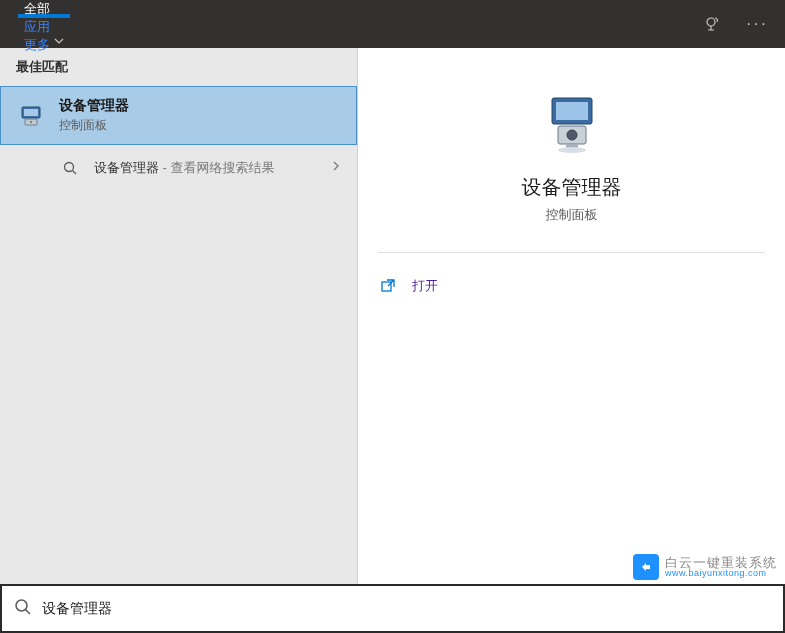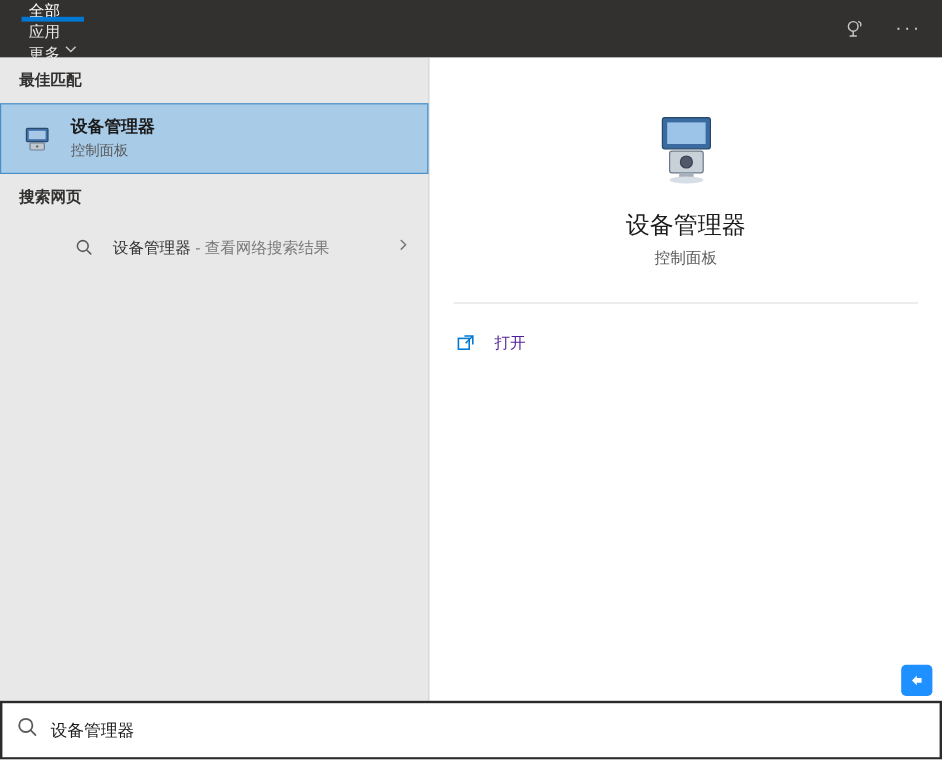--- a/index.html
+++ b/index.html
@@ -1,20 +1,20 @@
 <!DOCTYPE html>
 <html><head>
   <meta charset="utf-8">
   <style>
     * { margin: 0; padding: 0; box-sizing: border-box; font-family: "Microsoft YaHei", "Segoe UI", sans-serif; }
     body { width: 785px; height: 633px; background: #fff; overflow: hidden; position: relative; }
     
     .header { background: #323130; height: 48px; display: flex; align-items: center; padding: 0 8px; }
     .tabs { display: flex; height: 100%; flex-direction: column; }
-    .tab { color: #e5e5e5; padding: 0 16px; font-size: 13px; display: flex; align-items: center; cursor: pointer; position: relative; }
+    .tab { color: #3b82f6; padding: 0 16px; font-size: 13px; display: flex; align-items: center; cursor: pointer; position: relative; }
     .tab.active { color: #fff; }
     .tab.active::after { content: ''; position: absolute; bottom: 0; left: 10px; right: 10px; height: 4px; background: #0078d4; }
     .tab-more { display: flex; align-items: flex-start; gap: 4px; }
     .header-right { margin-left: auto; display: flex; align-items: center; gap: 4px; }
     .header-icon { width: 40px; height: 48px; display: flex; align-items: center; justify-content: center; color: #c8c8c8; cursor: pointer; }
     
     .content { display: flex; height: 536px; }
     .left-panel { width: 358px; background: #e8e8e8; border-right: 1px solid #d0d0d0; }
     .right-panel { flex: 1; background: #fff; position: relative; }
     
@@ -93,21 +93,20 @@
           <rect x="8" y="17" width="12" height="6" rx="1" fill="#c0c8d0" stroke="#708090"></rect>
           <circle cx="14" cy="20" r="1" fill="#606870"></circle>
         </svg>
       </div>
       <div class="result-text">
         <div class="result-title">设备管理器</div>
         <div class="result-subtitle">控制面板</div>
       </div>
     </div>
 
-    <div class="section-header">搜索网页</div>
     <div class="web-item">
       <div class="web-icon">
         <svg width="15" height="15" viewBox="0 0 15 15">
             <circle cx="6" cy="6" r="4.5" stroke="#5a5a5a" stroke-width="1.3" fill="none"></circle>
             <line x1="9.5" y1="9.5" x2="13" y2="13" stroke="#5a5a5a" stroke-width="1.3"></line>
           </svg>
       </div>
       <div class="web-text">
         <span>设备管理器</span><span class="web-suffix"> - 查看网络搜索结果</span>
       </div>
@@ -145,20 +144,24 @@
         <div class="action-label">打开</div>
       </div>
     </div>
 
     <div class="watermark">
       <div class="wm-icon">
         <svg width="16" height="16" viewBox="0 0 16 16">
             <path d="M4 8 L8 4 L8 6 L12 6 L12 10 L8 10 L8 12 Z" fill="#fff"></path>
           </svg>
       </div>
+      <div class="wm-text">
+        <div class="wm-title">白云一键重装系统</div>
+        <div class="wm-url">www.baiyunxitong.com</div>
+      </div>
     </div>
   </div>
 </div>
 
 <div class="search-bar">
   <div class="search-icon">
     <svg width="18" height="18" viewBox="0 0 18 18">
         <circle cx="7.5" cy="7.5" r="5.5" stroke="#5a5a5a" stroke-width="1.5" fill="none"></circle>
         <line x1="11.5" y1="11.5" x2="16" y2="16" stroke="#5a5a5a" stroke-width="1.5"></line>
       </svg>

